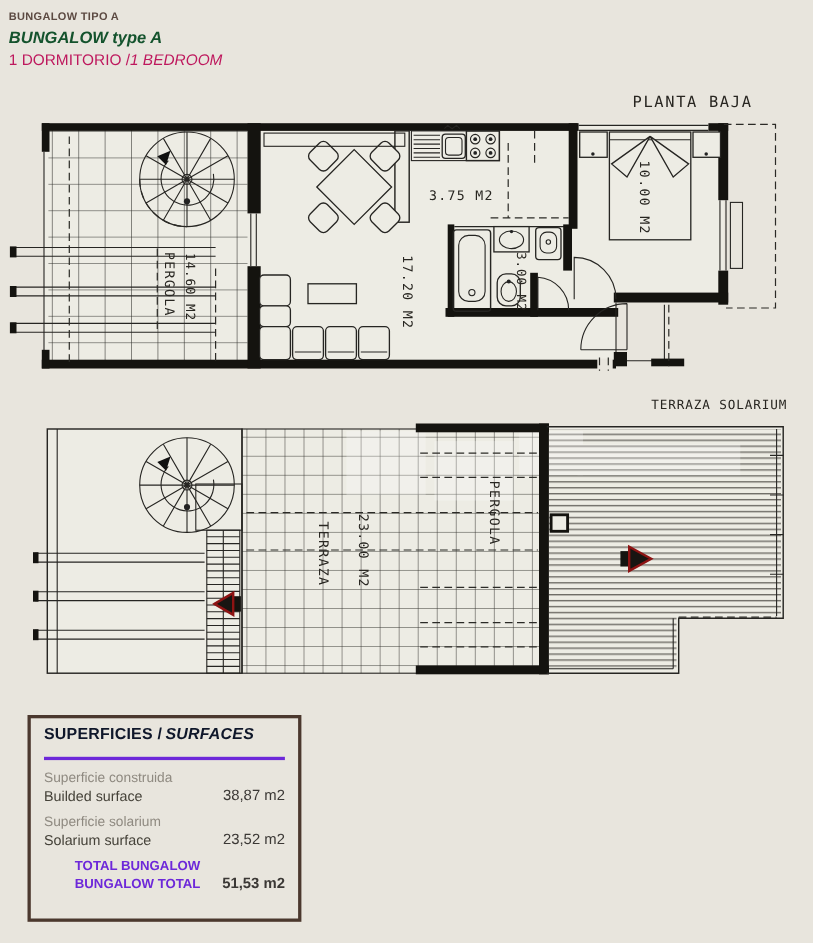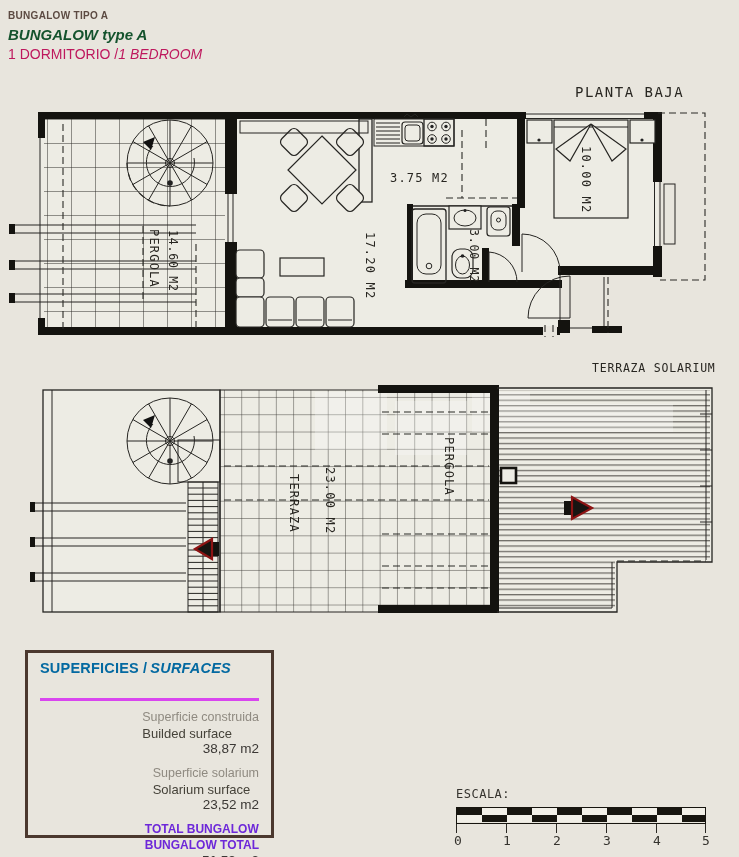--- a/index.html
+++ b/index.html
@@ -17,24 +17,24 @@
   .ln0{stroke:#262522;stroke-width:1;fill:none;}
   .wall{fill:#14130f;stroke:none;}
   .dsh{stroke:#2b2a26;stroke-width:1.1;fill:none;stroke-dasharray:7 4;}
   .furn{fill:#edece4;stroke:#262522;stroke-width:1.2;}
   .t14{font-size:14px;letter-spacing:1.5px;}
   .t12{font-size:12px;letter-spacing:1.2px;}
   .t115{font-size:11.5px;letter-spacing:.8px;}
   
   .surf{position:absolute;left:25px;top:650px;width:249px;height:188px;box-sizing:border-box;
         border:3px solid #4b382e;padding:7px 12px 8px 12px;}
-  .surf .ttl{font-size:14.5px;font-weight:bold;color:#0369a1;letter-spacing:.2px;
-        border-bottom:3px solid #d946ef;padding-bottom:22px;}
+  .surf .ttl{font-size:14.5px;font-weight:bold;color:#0f172a;letter-spacing:.2px;
+        border-bottom:3px solid #6d28d9;padding-bottom:12px;}
   .surf .ttl .en{font-style:italic;margin-left:3px;}
-  .surf .row{display:flex;justify-content:space-between;align-items:flex-end;margin-top:9px;flex-direction:column;}
+  .surf .row{display:flex;justify-content:space-between;align-items:flex-end;margin-top:9px;}
   .surf .lbl{line-height:15.5px;}
   .surf .es{font-size:12.5px;color:#8f8a81;}
   .surf .en2{font-size:13px;color:#454239;}
   .surf .val{font-size:13.5px;color:#3b3835;padding-bottom:1px;white-space:nowrap;}
   .surf .tot .es,.surf .tot .en2{font-weight:bold;font-style:normal;color:#6d28d9;font-size:12px;margin-left:28px;}
   .surf .tot .val{font-weight:bold;}
   
   .scale{position:absolute;left:456px;top:787px;width:262px;}
   .scale .cap{font-family:"DejaVu Sans Mono",monospace;font-size:12px;color:#35332e;letter-spacing:.5px;}
   .bar{position:absolute;left:0;top:20px;width:250px;height:17px;border:1.5px solid #17150f;box-sizing:border-box;}
@@ -294,36 +294,13 @@
     </div>
     <div class="row tot">
       <div class="lbl">
           <div class="es">TOTAL BUNGALOW</div>
           <div class="en2">BUNGALOW TOTAL</div>
         </div>
       <div class="val">51,53 m2</div>
     </div>
   </div>
 
-  <div class="scale">
-    <div class="cap">ESCALA:</div>
-    <div class="bar">
-        <div class="r1"></div>
-        <div class="r2"></div>
-      </div>
-    <div class="ticks">
-      <i style="left:0"></i>
-        <i style="left:50px"></i>
-        <i style="left:100px"></i>
-        <i style="left:150px"></i>
-        <i style="left:200px"></i>
-        <i style="left:249px"></i>
-    </div>
-    <div class="nums">
-      <b style="left:2px">0</b>
-      <b style="left:51px">1</b>
-      <b style="left:101px">2</b>
-      <b style="left:151px">3</b>
-      <b style="left:201px">4</b>
-      <b style="left:250px">5</b>
-    </div>
-  </div>
 </div>
 
 </body></html>

